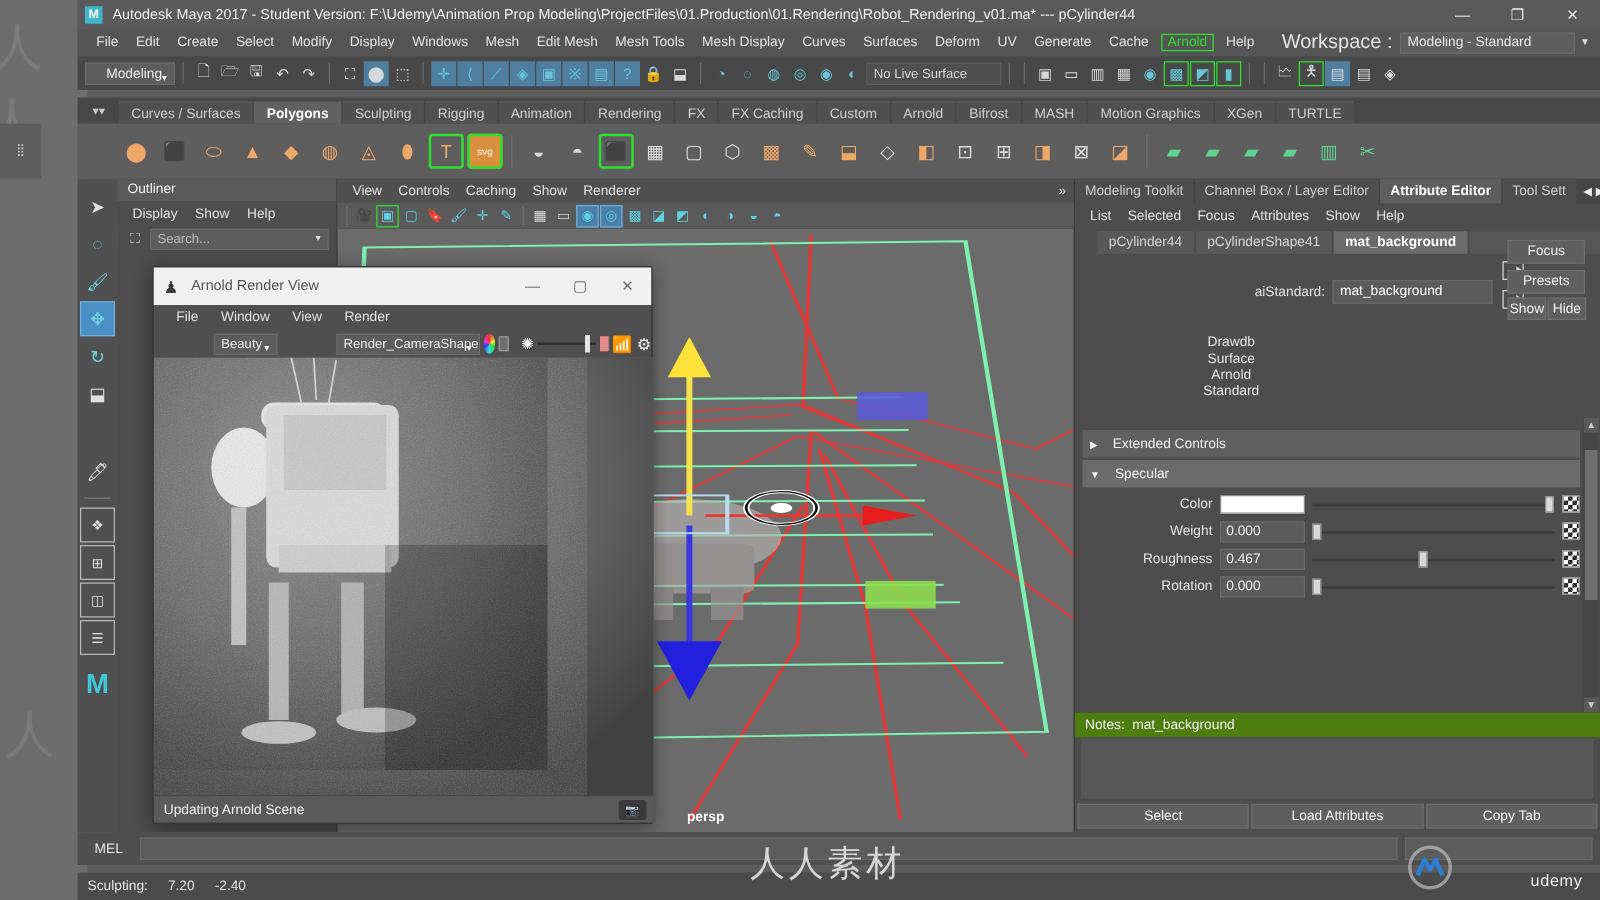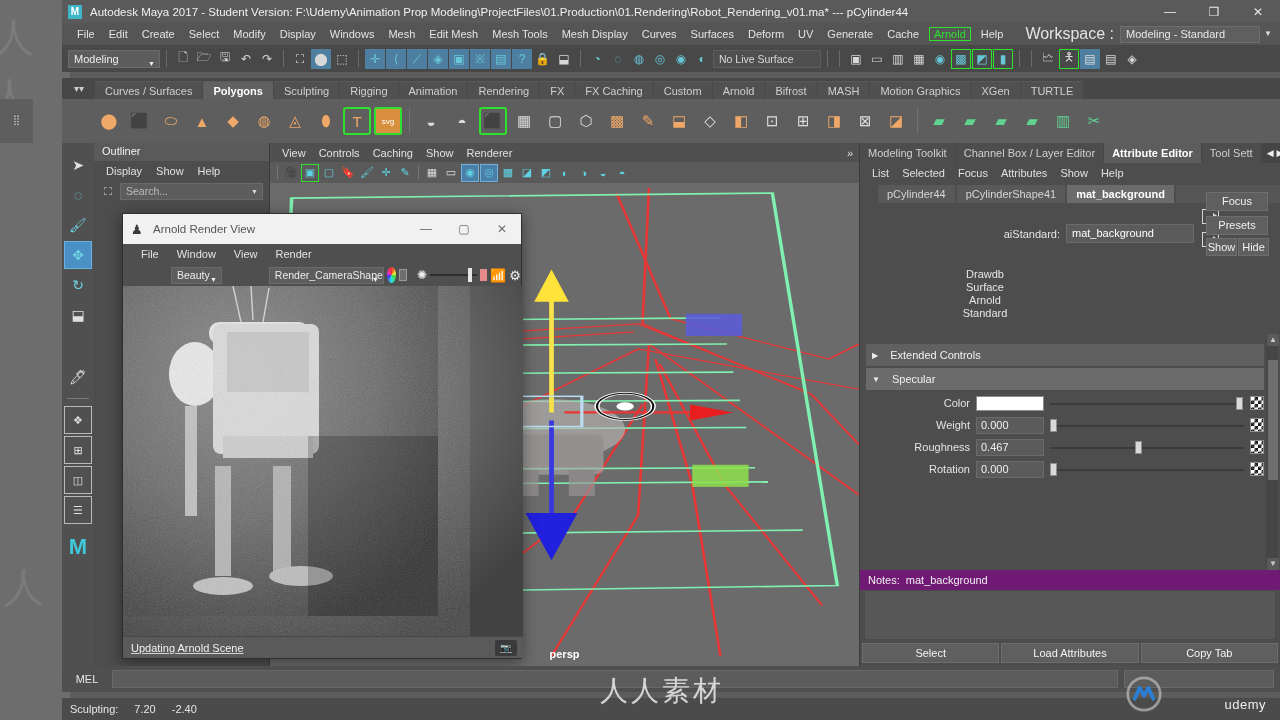--- a/index.html
+++ b/index.html
@@ -35,22 +35,22 @@
   .menu-item.arnold{color:#2fe02f;border:1px solid #2fe02f;padding:0px 4px;margin:0 3px;}
   .workspace-wrap{margin-left:auto;display:flex;align-items:center;height:22px;padding-right:4px;}
   .workspace-label{font-size:16px;color:#e3e3e3;margin-right:6px;}
   .workspace-sel{width:140px;height:17px;background:#5f5f5f;border:1px solid #6d6d6d;
     font-size:11px;color:#e8e8e8;padding-left:5px;line-height:15px;}
   .workspace-arrow{width:16px;height:17px;text-align:center;line-height:15px;font-size:8px;color:#ddd;}
 
   
   .statusbar{position:absolute;left:62px;top:45px;width:1218px;height:27px;
     background:#484848;display:flex;align-items:center;padding-left:6px;gap:1px;}
-  .mode-sel{width:92px;height:18px;background:#5d5d5d;border:1px solid #6b6b6b;
-    font-size:11px;color:#ececec;padding-left:5px;line-height:16px;position:relative;}
+  .mode-sel{width:72px;height:18px;background:#5d5d5d;border:1px solid #6b6b6b;
+    font-size:11px;color:#ececec;padding-left:16px;line-height:16px;position:relative;}
   .mode-sel .car{position:absolute;right:4px;top:5px;font-size:7px;}
   .sep{width:1px;height:17px;background:#6a6a6a;margin:0 5px;}
   .tb{width:20px;height:20px;display:flex;align-items:center;justify-content:center;
     font-size:12px;color:#d8d8d8;}
   .tb.on{background:#4f7fa0;}
   .tb.cyan{color:#67c7d8;}
   .tb.grn{outline:1.5px solid #2fe02f;outline-offset:-1px;}
   .live-surface{width:108px;height:18px;background:#4f4f4f;border:1px solid #5d5d5d;
     font-size:10.5px;color:#d8d8d8;padding-left:5px;line-height:16px;}
 
@@ -175,21 +175,21 @@
   .map-btn{width:14px;height:14px;background:
     linear-gradient(45deg,#1c1c1c 25%,transparent 25%,transparent 75%,#1c1c1c 75%) 0 0/7px 7px,
     linear-gradient(45deg,#1c1c1c 25%,#fff 25%,#fff 75%,#1c1c1c 75%) 3.5px 3.5px/7px 7px,#fff;
     border:1px solid #909090;}
   .scroll-bar{position:absolute;right:2px;top:0;bottom:0;width:12px;background:#464646;}
   .scroll-thumb{position:absolute;right:2px;top:26px;width:10px;height:120px;background:#6e6e6e;}
   .scroll-cap{position:absolute;right:1px;width:12px;height:12px;color:#ccc;font-size:8px;
     text-align:center;line-height:12px;background:#5a5a5a;}
 
   .notes{height:20px;display:flex;align-items:center;padding-left:8px;
-    font-size:11px;color:#f0f0f0;background:#701a75;gap:6px;text-align:right;}
+    font-size:11px;color:#f0f0f0;background:#4d7c0f;gap:6px;text-align:right;}
   .notes-box{height:50px;margin:0 4px;background:#575757;border:1px solid #4a4a4a;}
   .ae-footer{height:26px;display:flex;align-items:stretch;gap:2px;padding:3px 2px;}
   .ae-foot-btn{flex:1;background:#5f5f5f;border:1px solid #6d6d6d;font-size:11px;color:#f3f3f3;
     display:flex;align-items:center;justify-content:center;}
 
   
   .arnold-win{position:absolute;left:122px;top:213px;width:400px;height:446px;
     background:#4f4f4f;border:1px solid #2f2f2f;box-shadow:0 3px 14px rgba(0,0,0,.45);}
   .aw-title{height:30px;background:#f1f1f1;display:flex;align-items:center;padding-left:8px;}
   .aw-ico{width:14px;height:16px;color:#3a3a3a;font-size:13px;display:flex;align-items:center;}
@@ -206,21 +206,21 @@
   .color-wheel{width:16px;height:16px;border-radius:50%;
     background:conic-gradient(#e33,#ee3,#3d3,#3dd,#33e,#e3c,#e33);position:relative;}
   .color-wheel::after{content:"";position:absolute;inset:5px;border-radius:50%;background:#7a7a7a;}
   .aw-chk{width:12px;height:12px;border:1px solid #9a9a9a;background:#6f6f6f;}
   .exp-slider{width:78px;height:16px;position:relative;}
   .exp-track{position:absolute;left:0;right:0;top:7px;height:2px;background:#2e2e2e;}
   .exp-thumb{position:absolute;left:38px;top:1px;width:4px;height:14px;background:#e6e6e6;}
   .pink-sq{width:12px;height:12px;background:#e58b8b;}
   .aw-img{position:absolute;left:0;top:72px;width:400px;height:352px;overflow:hidden;background:#5c5c5c;}
   .aw-status{position:absolute;left:0;bottom:0;width:400px;height:22px;background:#5a5a5a;
-    display:flex;align-items:center;padding-left:8px;border-top:1px solid #484848;text-decoration:underline;}
+    display:flex;align-items:center;padding-left:8px;border-top:1px solid #484848;}
   .aw-status-text{font-size:11px;color:#f0f0f0;flex:1;}
   .aw-cam{width:22px;height:16px;background:#3a3a3a;border-radius:2px;margin-right:6px;
     display:flex;align-items:center;justify-content:center;color:#ddd;font-size:9px;}
 
   
   .cmdline{position:absolute;left:62px;top:666px;width:1218px;height:26px;
     background:#4f4f4f;display:flex;align-items:center;padding:0 6px;gap:6px;}
   .mel-lbl{font-size:11px;color:#e8e8e8;width:38px;text-align:center;}
   .mel-input{flex:1;height:18px;background:#5c5c5c;border:1px solid #686868;}
   .mel-out{width:150px;height:18px;background:#5c5c5c;border:1px solid #686868;}

